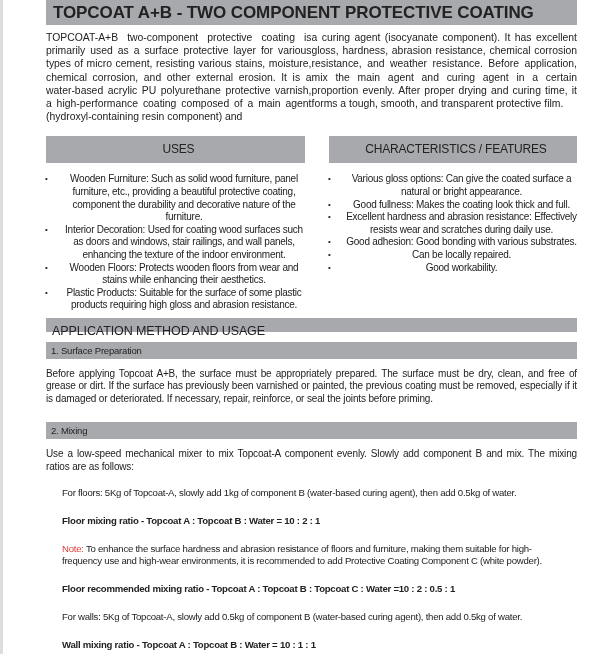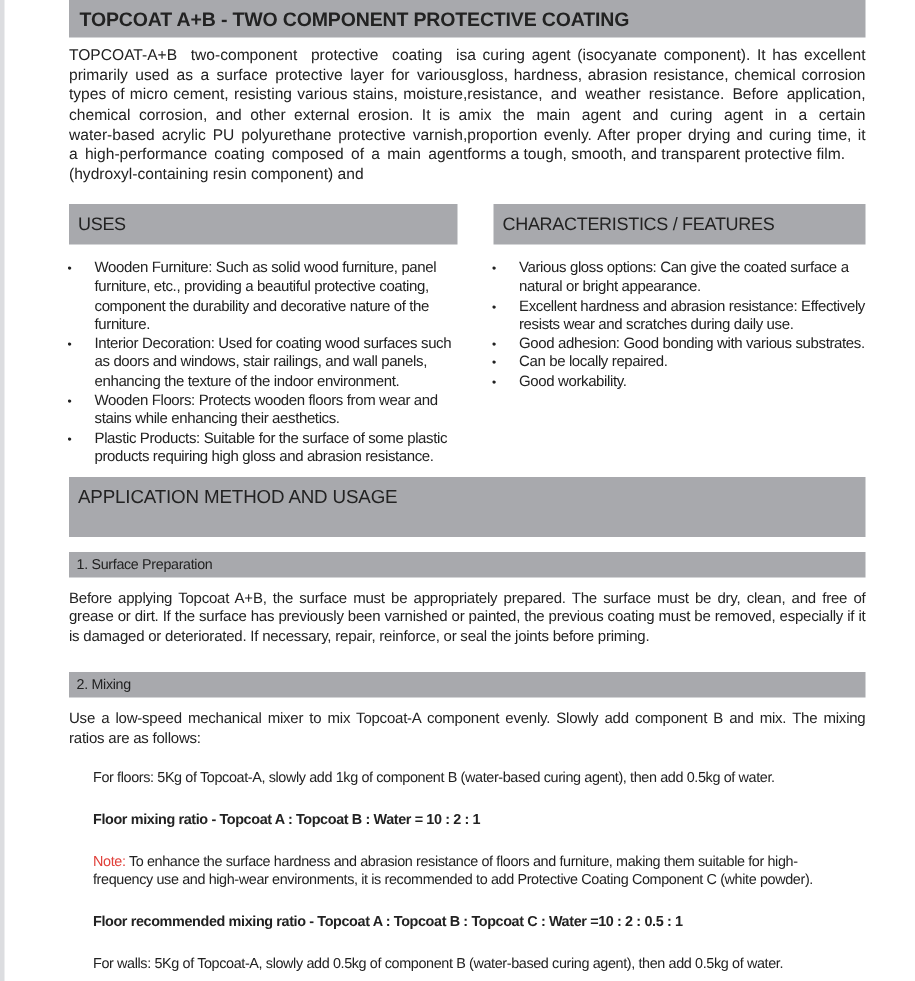--- a/index.html
+++ b/index.html
@@ -17,53 +17,53 @@
   .page {
     position: absolute; left: 46px; top: 0; width: 531px;
   }
   .bar {
     background: #a8a9ad;
     color: #222;
   }
   .title-bar {
     height: 25px; line-height: 25px;
     padding-left: 7px;
-    font-weight: bold; font-size: 13px;
+    font-weight: bold; font-size: 17px;
     letter-spacing: -0.1px;
   }
   .intro {
     display: flex; 
     margin-top: 6px;
     font-size: 10.4px; line-height: 13.2px;
   }
   .intro p { margin: 0; flex: 1; text-align: justify; }
   .cols {
     display: flex; gap: 24px; margin-top: 13px;
   }
-  .col { flex: 1; }
+  .col { flex: 1; text-align: center; }
   .col.right { flex: 0 0 248px; }
   .sec-bar {
     height: 27px; line-height: 27px;
     padding-left: 6px;
     font-size: 12px;
     letter-spacing: -0.2px;
   }
   ul.bullets {
     list-style: none; margin: 10px 0 0 0; padding: 0;
     font-size: 10px; line-height: 12.6px;
     letter-spacing: -0.25px;
   }
   ul.bullets li { position: relative; padding-left: 17px; }
   ul.bullets li::before {
     content: "•"; position: absolute; left: -1px; top: 0; font-size: 8px;
   }
   .cols .col.right ul.bullets li { padding-left: 17px; }
   .app-bar {
     margin-top: 6px;
-    height: 40px; line-height: 26px;
+    height: 14px; line-height: 26px;
     padding-left: 6px; font-size: 12.5px; letter-spacing: -0.1px;
   }
   .sub-bar {
     margin-top: 10px;
     height: 17px; line-height: 17px;
     padding-left: 5px; font-size: 9.5px; letter-spacing: -0.2px;
   }
   .body-text {
     font-size: 10px; line-height: 12.4px; text-align: justify;
     margin: 9px 0 0 0; letter-spacing: -0.15px;
@@ -93,20 +93,21 @@
         <li>Wooden Furniture: Such as solid wood furniture, panel furniture, etc., providing a beautiful protective coating, component the durability and decorative nature of the furniture.</li>
         <li>Interior Decoration: Used for coating wood surfaces such as doors and windows, stair railings, and wall panels, enhancing the texture of the indoor environment.</li>
         <li>Wooden Floors: Protects wooden floors from wear and stains while enhancing their aesthetics.</li>
         <li>Plastic Products: Suitable for the surface of some plastic products requiring high gloss and abrasion resistance.</li>
       </ul>
     </div>
     <div class="col right">
       <div class="bar sec-bar">CHARACTERISTICS / FEATURES</div>
       <ul class="bullets">
         <li>Various gloss options: Can give the coated surface a natural or bright appearance.</li>
+        <li>Good fullness: Makes the coating look thick and full.</li>
         <li>Excellent hardness and abrasion resistance: Effectively resists wear and scratches during daily use.</li>
         <li>Good adhesion: Good bonding with various substrates.</li>
         <li>Can be locally repaired.</li>
         <li>Good workability.</li>
       </ul>
     </div>
   </div>
 
   <div class="bar app-bar">APPLICATION METHOD AND USAGE</div>
 

